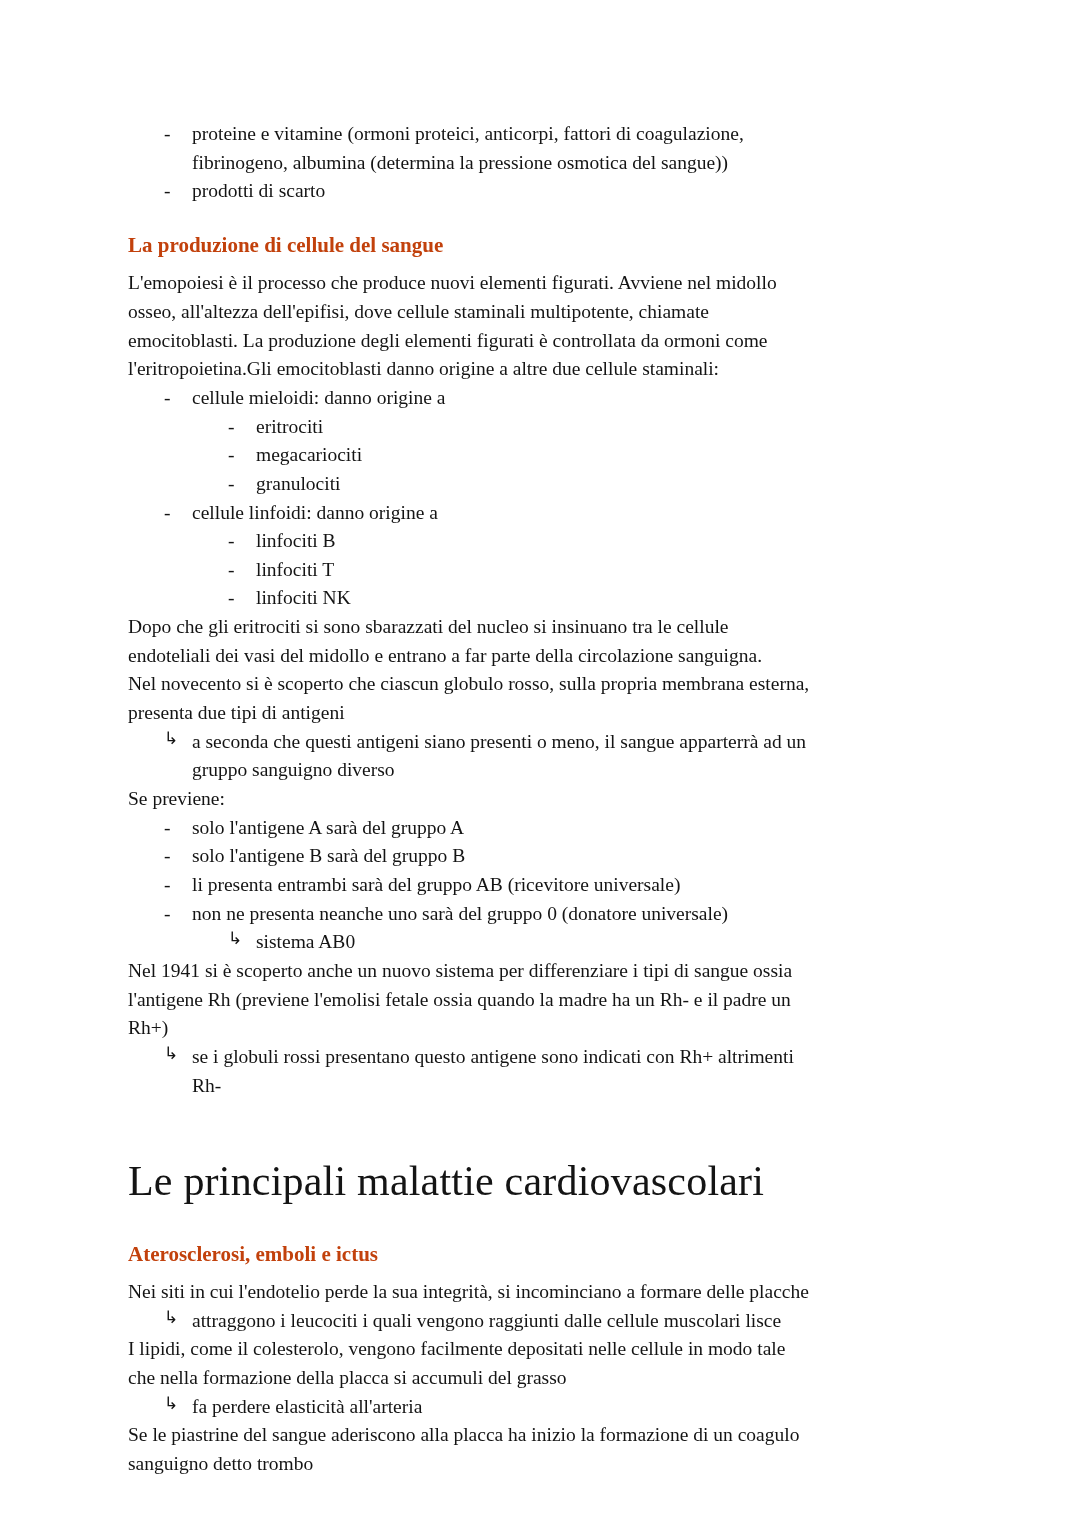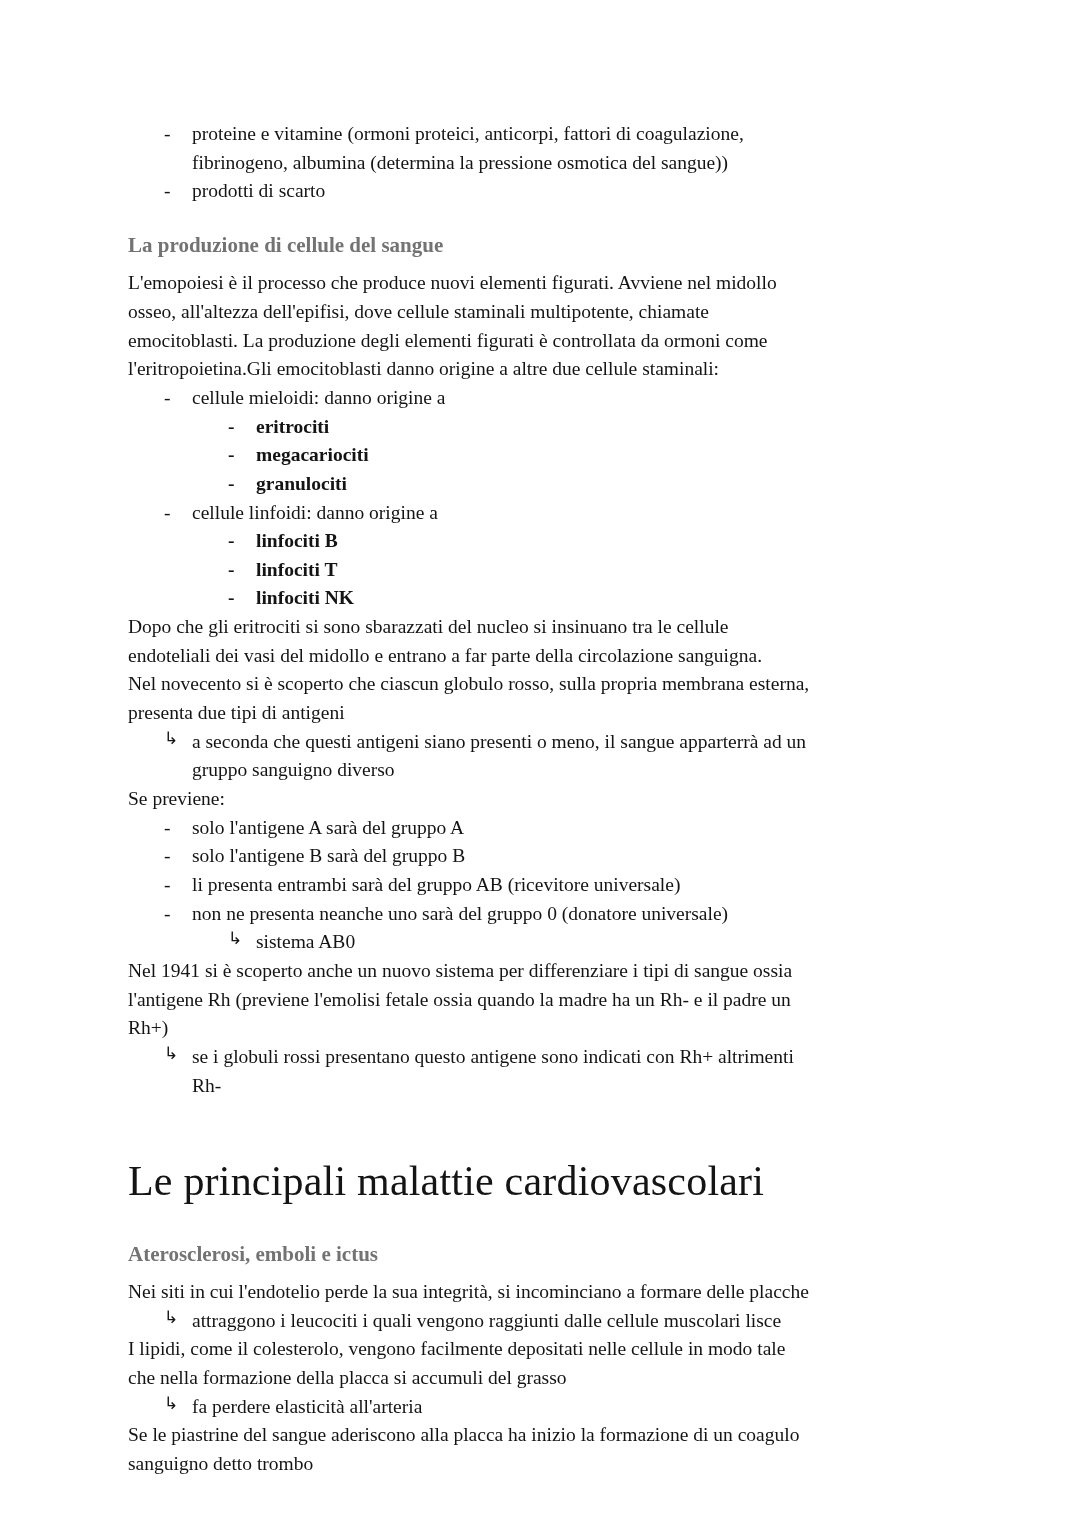--- a/index.html
+++ b/index.html
@@ -20,21 +20,21 @@
     padding: 120px 128px 60px 128px;
     position: relative;
   }
   .para {
     font-size: 19.5px;
     line-height: 1.47;
     margin: 0;
   }
   .heading2 {
     font-size: 21px;
-    color: #737373;
+    color: #c2410c;
     font-family: "Liberation Serif", serif;
     margin: 26px 0 10px 0;
     line-height: 1.3;
   }
   .title1 {
     font-size: 42px;
     font-family: "Liberation Serif", serif;
     font-weight: 400;
     margin: 56px 0 34px 0;
     line-height: 1.2;
@@ -52,21 +52,20 @@
     padding-left: 64px;
   }
   ul.dashlist > li::before {
     content: "-";
     position: absolute;
     left: 36px;
     top: 0;
   }
   ul.dashlist.lvl2 > li {
     padding-left: 128px;
-    font-weight: bold;
   }
   ul.dashlist.lvl2 > li::before {
     left: 100px;
   }
   .arrowline {
     font-size: 19.5px;
     line-height: 1.47;
     padding-left: 64px;
     position: relative;
   }

